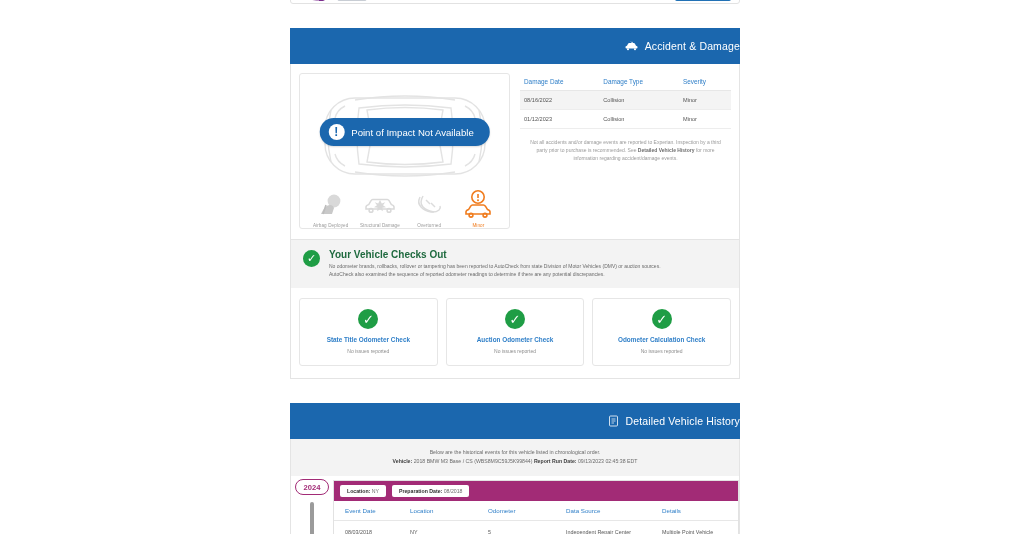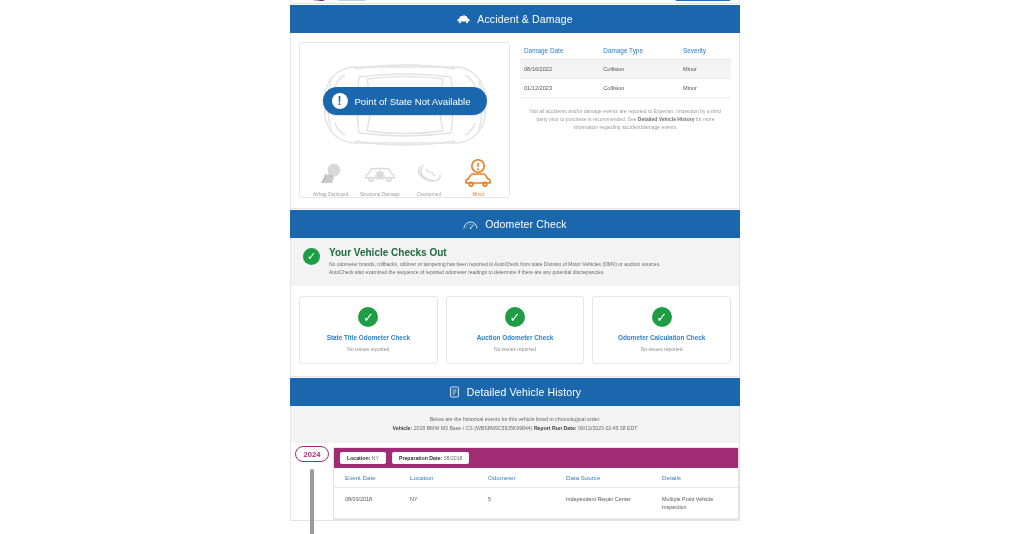--- a/index.html
+++ b/index.html
@@ -32,24 +32,24 @@
   .cut-text {
     flex: 1; font-size: 4.6px; color: #8a8f96; line-height: 6px;
     padding-left: 8px; overflow: hidden; white-space: nowrap;
   }
   .cut-blue-btn {
     width: 56px; height: 8px; background: #2171b5; border-radius: 2px; flex: 0 0 auto;
   }
 
   
   .sec-head {
-    background: #1b67ae; color: #fff; height: 28px;
-    display: flex; align-items: center; justify-content: center;
+    background: #1b67ae; color: #fff; height: 36px;
+    display: flex; align-items: center; justify-content: flex-end;
     gap: 7px; font-size: 10.5px; letter-spacing: .15px;
-    margin-top: 1px;
+    margin-top: 24px;
   }
   .sec-head .ico { display: flex; align-items: center; }
 
   
   .panel { background: #fff; border: 1px solid #e4e4e4; border-top: none; }
   .acc-body { display: flex; padding: 9px 8px 10px 8px; gap: 10px; }
 
   .impact-card {
     width: 211px; flex: 0 0 211px; border: 1px solid #e6e6e6; border-radius: 3px;
     background: #fff; position: relative; padding: 8px 0 6px 0; height: 156px;
@@ -214,21 +214,21 @@
                   <path d="M164 24 q6 26 0 52"></path>
                   <path d="M30 20 q-8 4 -10 12"></path>
                   <path d="M150 20 q8 4 10 12"></path>
                   <path d="M30 80 q-8 -4 -10 -12"></path>
                   <path d="M150 80 q8 -4 10 -12"></path>
                 </g>
               </svg>
             </span>
             <div class="impact-badge">
               <span class="bang-circle">!</span>
-              <span>Point of State Not Available</span>
+              <span>Point of Impact Not Available</span>
             </div>
           </div>
 
           <div class="dmg-icons">
             <div class="dmg-item">
               <div class="glyph">
                 <svg width="26" height="24" viewBox="0 0 26 24">
                   <circle cx="16" cy="8" r="6.4" fill="#d9d9d9"></circle>
                   <path d="M3 21 q4-9 9-9 q3 0 4 3 l-2 6 z" fill="#c9c9c9"></path>
                   <path d="M8 12 l-3 9" stroke="#bdbdbd" stroke-width="1.6" fill="none"></path>
@@ -305,31 +305,20 @@
               </tr>
             </tbody>
           </table>
           <div class="dmg-note">
             <span>Not all accidents and/or damage events are reported to Experian. Inspection by a third party prior to purchase is recommended. See </span><b>Detailed Vehicle History</b><span> for more information regarding accident/damage events.</span>
           </div>
         </div>
       </div>
     </div>
 
-    <div class="sec-head">
-      <span class="ico">
-        <svg width="15" height="11" viewBox="0 0 30 22">
-          <path d="M2 19 a13 13 0 0 1 26 0" fill="none" stroke="#fff" stroke-width="1.6"></path>
-          <path d="M15 18 l7-7" stroke="#fff" stroke-width="1.6" fill="none"></path>
-          <circle cx="15" cy="18.6" r="1.6" fill="#fff"></circle>
-          <path d="M6 15.6 l2 .8 M10 11.6 l1.4 1.6 M15 9.6 v2 M20 11.6 l-1.4 1.6" stroke="#fff" stroke-width="1.2"></path>
-        </svg>
-      </span>
-      <span>Odometer Check</span>
-    </div>
 
     <div class="panel">
       <div class="odo-banner">
         <div class="check-circle">✓</div>
         <div>
           <div class="odo-title">Your Vehicle Checks Out</div>
           <div class="odo-copy">No odometer brands, rollbacks, rollover or tampering has been reported to AutoCheck from state Division of Motor Vehicles (DMV) or auction sources.</div>
           <div class="odo-copy">AutoCheck also examined the sequence of reported odometer readings to determine if there are any potential discrepancies.</div>
         </div>
       </div>

